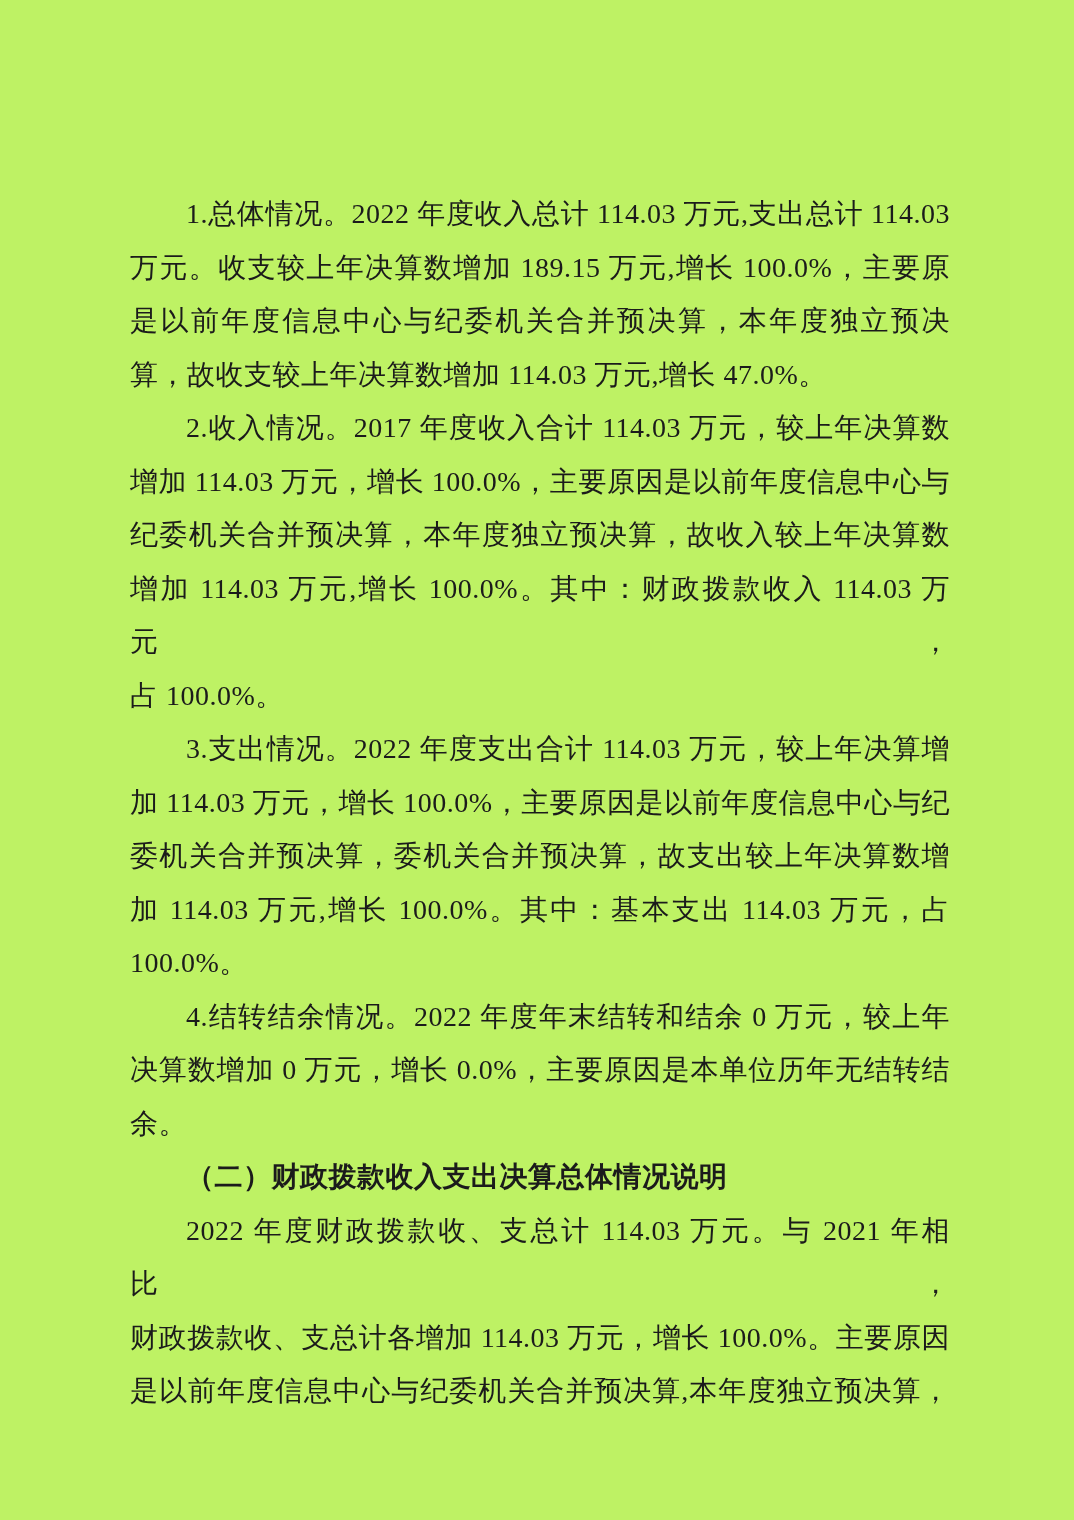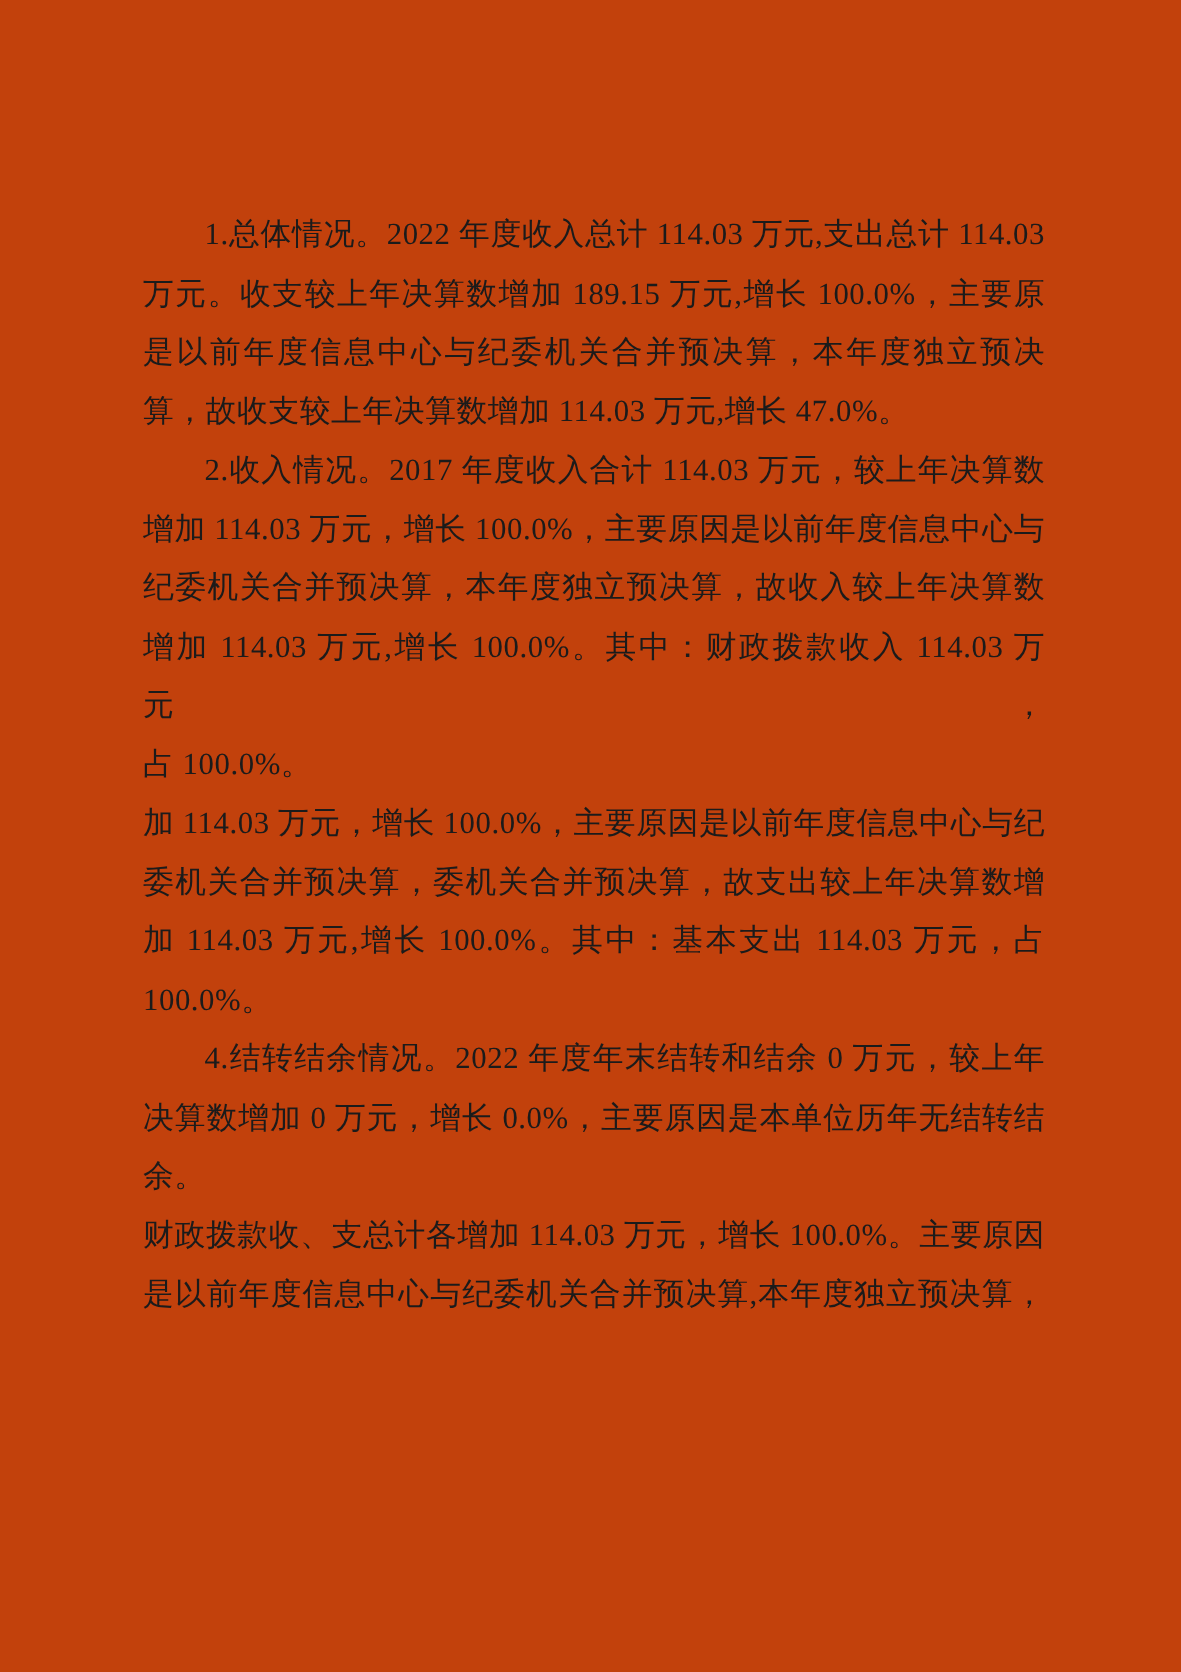--- a/index.html
+++ b/index.html
@@ -4,21 +4,21 @@
 <style>
   html, body {
     margin: 0;
     padding: 0;
     background: #ffffff;
   }
   .page {
     position: relative;
     width: 1074px;
     height: 1520px;
-    background: #c2410c;
+    background: #bef264;
     color: #1b1b1b;
     font-family: "Liberation Serif", "DejaVu Serif", serif;
     overflow: hidden;
   }
   .text-block {
     position: absolute;
     left: 130px;
     top: 187px;
     width: 820px;
     font-size: 28px;
@@ -64,32 +64,35 @@
 
     <p class="para">
       <span class="line indent j">2.收入情况。2017 年度收入合计 114.03 万元，较上年决算数</span>
       <span class="line j">增加 114.03 万元，增长 100.0%，主要原因是以前年度信息中心与</span>
       <span class="line j">纪委机关合并预决算，本年度独立预决算，故收入较上年决算数</span>
       <span class="line j">增加 114.03 万元,增长 100.0%。其中：财政拨款收入 114.03 万元，</span>
       <span class="line">占 100.0%。</span>
     </p>
 
     <p class="para">
+      <span class="line indent j">3.支出情况。2022 年度支出合计 114.03 万元，较上年决算增</span>
       <span class="line j">加 114.03 万元，增长 100.0%，主要原因是以前年度信息中心与纪</span>
       <span class="line j">委机关合并预决算，委机关合并预决算，故支出较上年决算数增</span>
       <span class="line j">加 114.03 万元,增长 100.0%。其中：基本支出 114.03 万元，占</span>
       <span class="line">100.0%。</span>
     </p>
 
     <p class="para">
       <span class="line indent j">4.结转结余情况。2022 年度年末结转和结余 0 万元，较上年</span>
       <span class="line j">决算数增加 0 万元，增长 0.0%，主要原因是本单位历年无结转结</span>
       <span class="line">余。</span>
     </p>
 
+    <h3 class="heading">（二）财政拨款收入支出决算总体情况说明</h3>
 
     <p class="para">
+      <span class="line indent j">2022 年度财政拨款收、支总计 114.03 万元。与 2021 年相比，</span>
       <span class="line j">财政拨款收、支总计各增加 114.03 万元，增长 100.0%。主要原因</span>
       <span class="line j">是以前年度信息中心与纪委机关合并预决算,本年度独立预决算，</span>
     </p>
 
   </div>
 </div>
 
 </body></html>

